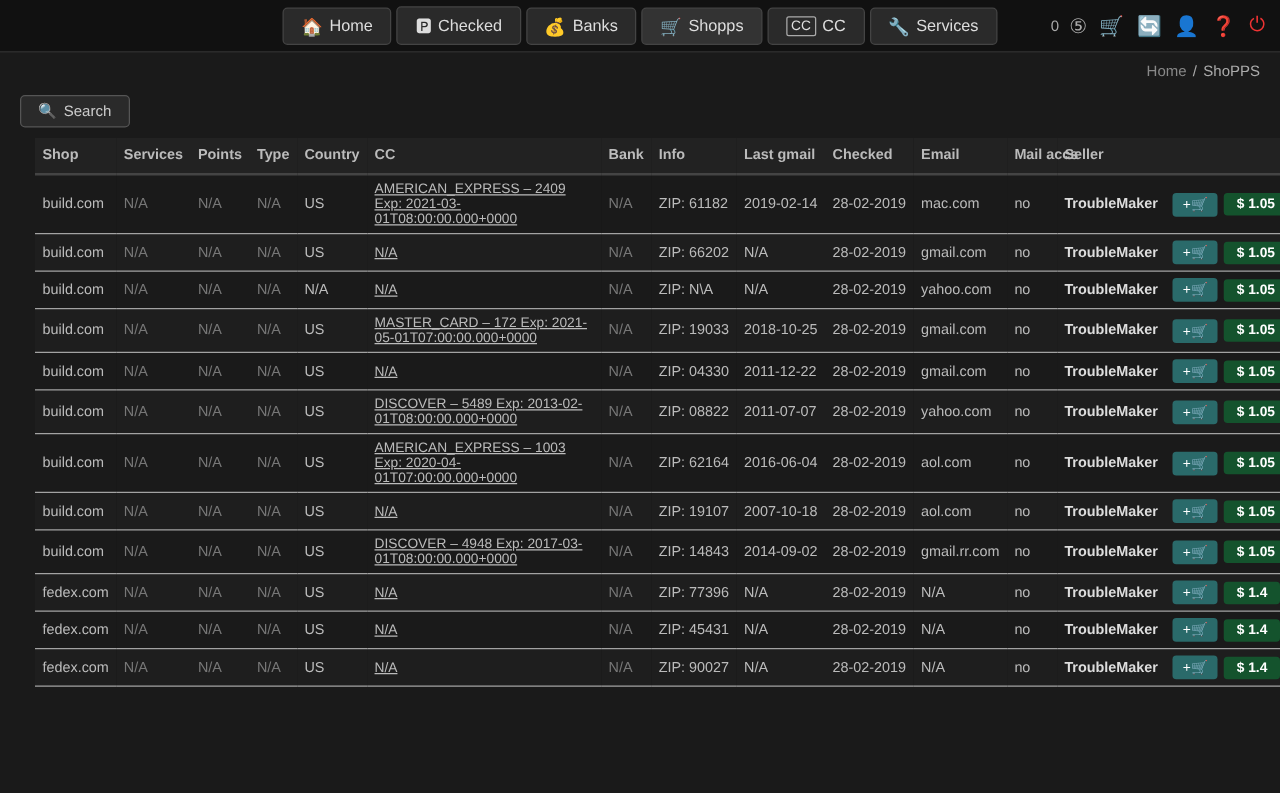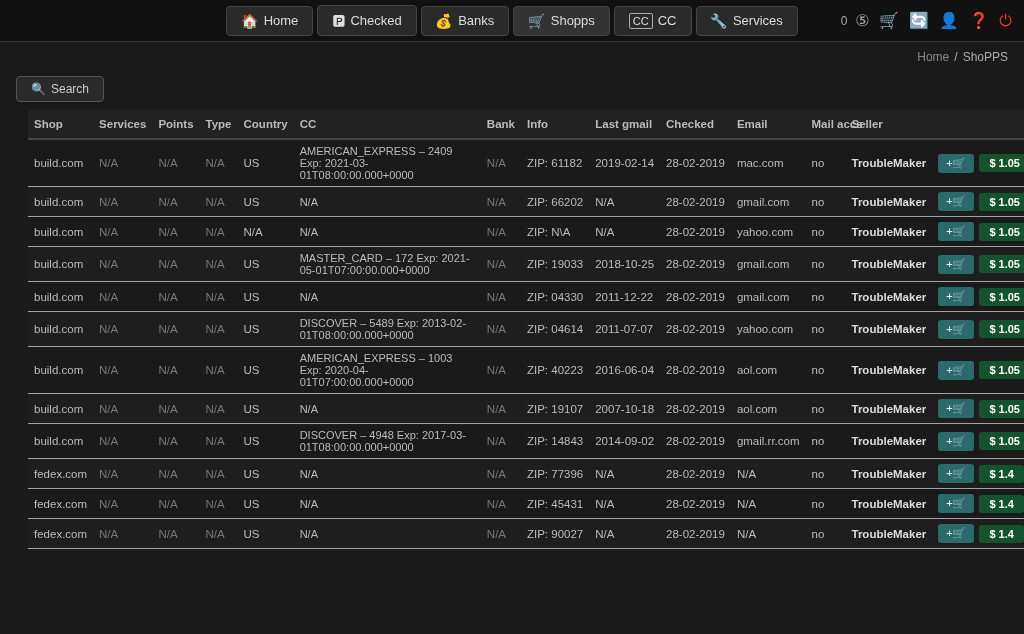--- a/index.html
+++ b/index.html
@@ -115,21 +115,21 @@
     }
     tbody tr:nth-child(even) { background: #1e1e1e; }
     tbody tr:nth-child(odd) { background: #1a1a1a; }
     tbody td {
       padding: 5px 6px;
       color: #bbb;
       vertical-align: middle;
       white-space: nowrap;
     }
     td.na { color: #777; }
-    td.cc-info { white-space: normal; max-width: 200px; font-size: 11px; }
+    td.cc-info { white-space: normal; max-width: 200px; font-size: 11px; text-decoration: underline; }
 
     .seller-name {
       font-weight: bold;
       color: #ddd;
     }
     .add-cart-btn {
       background: #2a6a6a;
       border: none;
       border-radius: 3px;
       color: #fff;
@@ -335,42 +335,42 @@
     </td>
   </tr>
         <tr>
     <td>build.com</td>
     <td class="na">N/A</td>
     <td class="na">N/A</td>
     <td class="na">N/A</td>
     <td>US</td>
     <td class="cc-info">DISCOVER – 5489 Exp: 2013-02-01T08:00:00.000+0000</td>
     <td class="na">N/A</td>
-    <td>ZIP: 04614</td>
+    <td>ZIP: 08822</td>
     <td>2011-07-07</td>
     <td>28-02-2019</td>
     <td>yahoo.com</td>
     <td>no</td>
     <td class="seller-name">TroubleMaker</td>
     <td>
       <div class="action-cell">
         <button class="add-cart-btn">+🛒</button>
         <button class="price-btn">$ 1.05</button>
       </div>
     </td>
   </tr>
         <tr>
     <td>build.com</td>
     <td class="na">N/A</td>
     <td class="na">N/A</td>
     <td class="na">N/A</td>
     <td>US</td>
     <td class="cc-info">AMERICAN_EXPRESS – 1003 Exp: 2020-04-01T07:00:00.000+0000</td>
     <td class="na">N/A</td>
-    <td>ZIP: 40223</td>
+    <td>ZIP: 62164</td>
     <td>2016-06-04</td>
     <td>28-02-2019</td>
     <td>aol.com</td>
     <td>no</td>
     <td class="seller-name">TroubleMaker</td>
     <td>
       <div class="action-cell">
         <button class="add-cart-btn">+🛒</button>
         <button class="price-btn">$ 1.05</button>
       </div>

